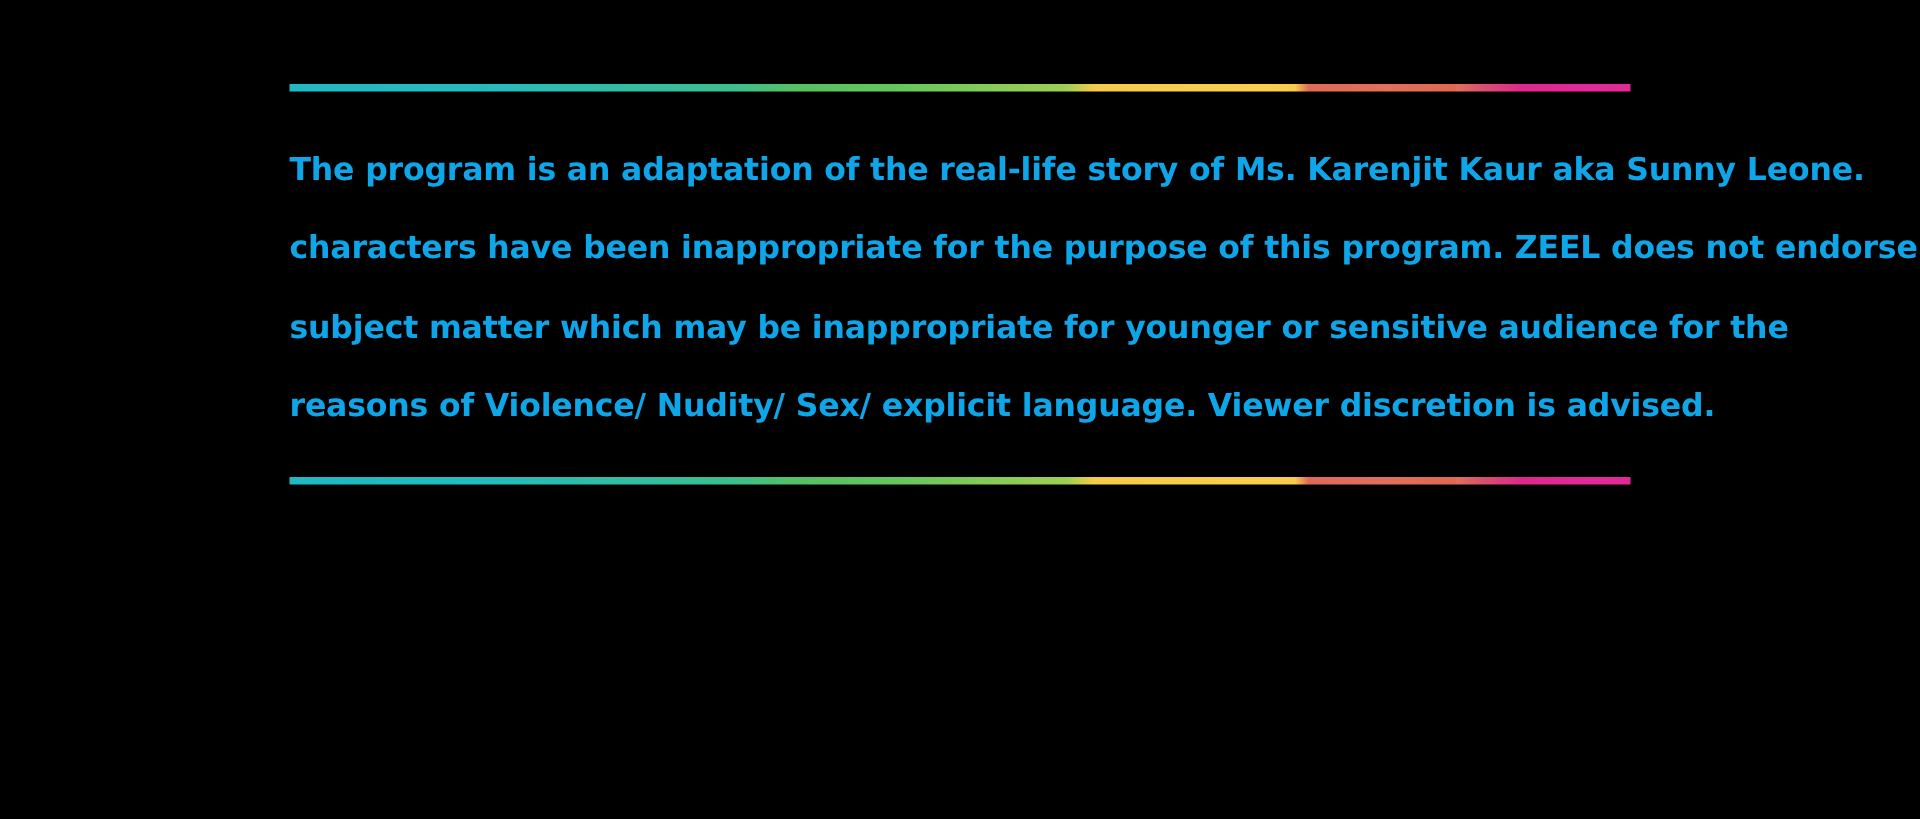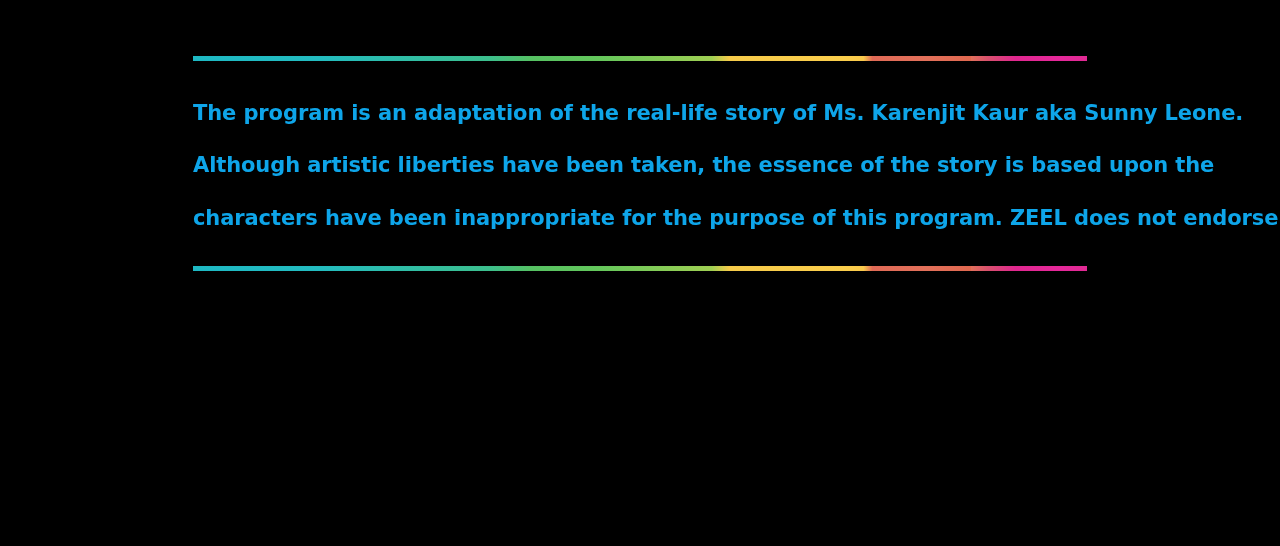--- a/index.html
+++ b/index.html
@@ -86,21 +86,22 @@
 <body>
 
 <div id="disclaimer-screen">
 
   <div id="disclaimer-card">
 
     <div id="gradient-rule-top" class="gradient-rule"></div>
 
     <div id="disclaimer-body">
       <span class="disclaimer-line">The program is an adaptation of the real-life story of Ms. Karenjit Kaur aka Sunny Leone.</span>
-      <span class="disclaimer-line">Although artistic liberties have been taken, the essence of the story is based upon the</span>
       <span class="disclaimer-line">characters have been inappropriate for the purpose of this program. ZEEL does not endorse</span>
+      <span class="disclaimer-line">subject matter which may be inappropriate for younger or sensitive audience for the</span>
+      <span class="disclaimer-line">reasons of Violence/ Nudity/ Sex/ explicit language. Viewer discretion is advised.</span>
     </div>
 
     <div id="gradient-rule-bottom" class="gradient-rule"></div>
 
   </div>
 
 </div>
 
 </body></html>

